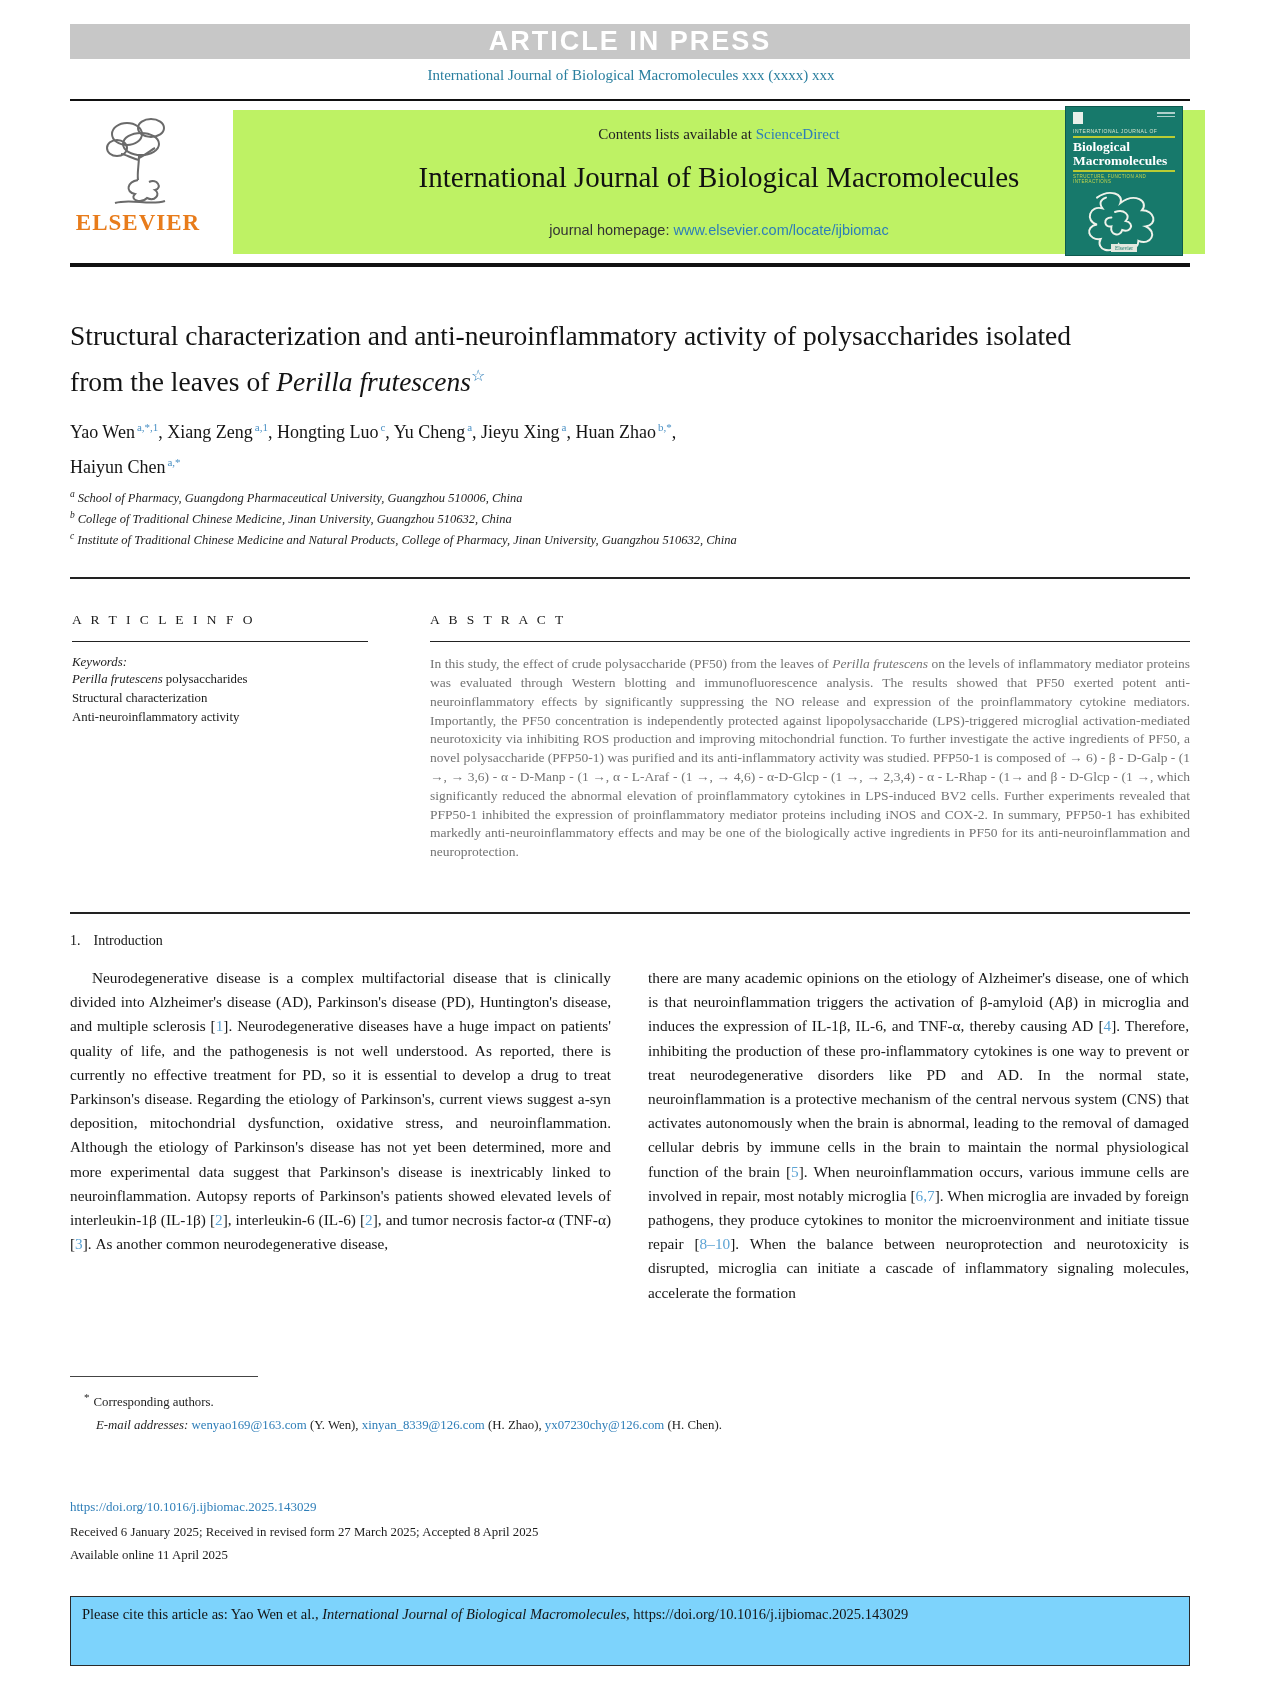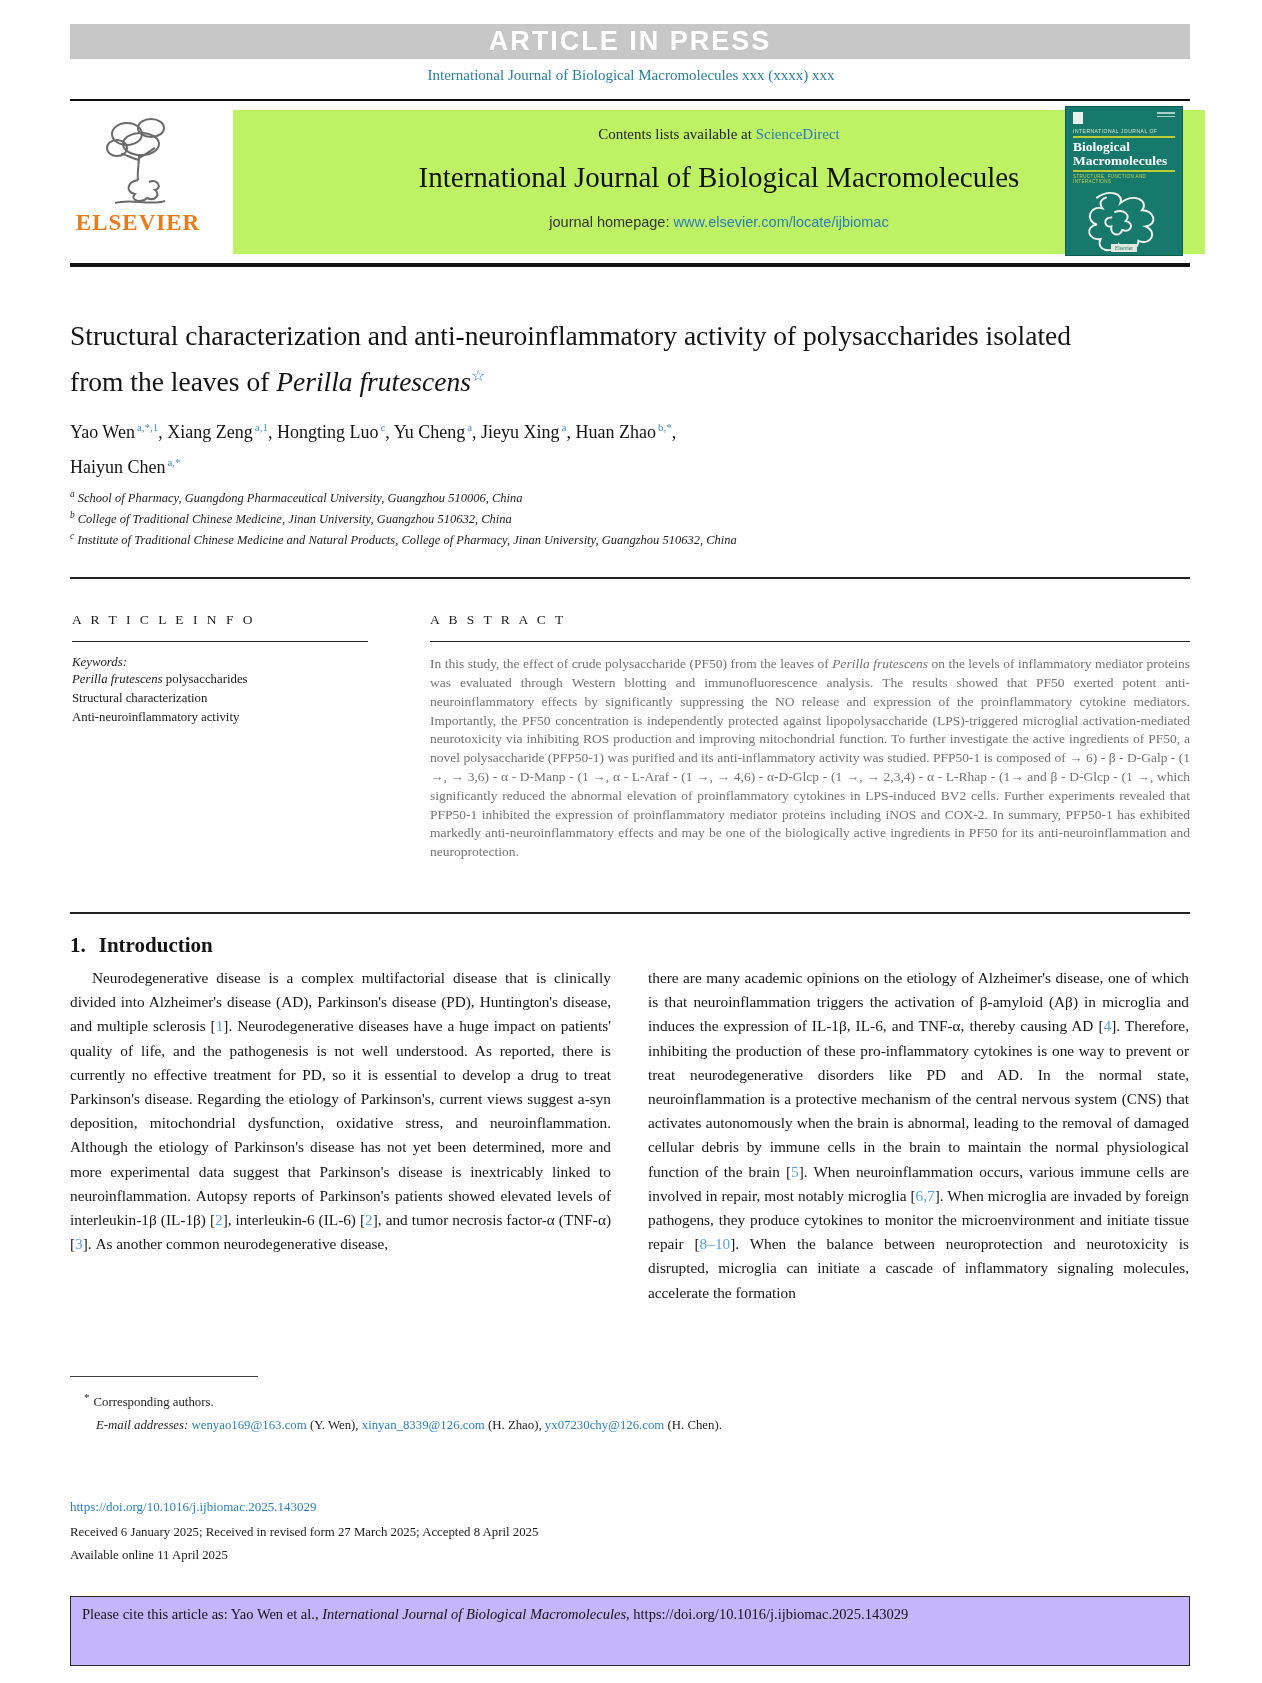--- a/index.html
+++ b/index.html
@@ -25,21 +25,21 @@
   
   .header { left:70px; top:106px; width:1120px; height:152px; }
   .logo-wrap { position:absolute; left:2px; top:2px; width:132px; text-align:center; cursor:pointer; }
   .logo-text { color:#e87c1b; font-size:23px; font-weight:bold; letter-spacing:1px; margin-top:-2px; }
   .header-box {
     position:absolute; left:163px; top:4px; width:972px; height:144px;
     background:#bef264; text-align:center;
   }
   .contents-line { margin-top:16px; font-size:15px; color:#222; }
   .hb-title { margin-top:18px; font-size:29px; color:#111; }
-  .homepage-line { margin-top:20px; font-family:"Liberation Sans", sans-serif; font-size:14.5px; color:#333; }
+  .homepage-line { margin-top:28px; font-family:"Liberation Sans", sans-serif; font-size:14.5px; color:#333; }
   a.link { color:#2e7eb8; text-decoration:none; cursor:pointer; }
 
   
   .cover {
     position:absolute; left:995px; top:0px; width:118px; height:150px;
     background:#17796b; border:1px solid #0e5a4f; padding:5px 7px; color:#fff; cursor:pointer;
   }
   .cover-top { display:flex; justify-content:space-between; align-items:flex-start; height:14px; }
   .cover-mark { width:10px; height:12px; background:#e9efe9; }
   .cover-issn { width:18px; }
@@ -72,21 +72,21 @@
   .abs-col  { left:430px; top:612px; width:760px; }
   .sec-head { font-size:13.5px; letter-spacing:3px; color:#1b1b1b; }
   .sec-rule { height:1.3px; background:#222; margin-top:13px; }
   .kw-label { margin-top:13px; font-size:12.8px; font-style:italic; }
   .kw { font-size:12.8px; line-height:19px; }
   .abs-text { margin-top:13px; font-size:13.5px; line-height:18.8px; text-align:justify; color:#737373; }
 
   .rule-mid2 { left:70px; top:912px; width:1120px; height:1.5px; background:#222; }
 
   
-  .intro-head { left:70px; top:933px; font-size:21px; font-weight:bold; color:#141414; }
+  .intro-head { left:70px; top:933px; font-size:14px; font-weight:normal; color:#141414; }
   .intro-head .num { margin-right:13px; }
   .col { top:966px; width:541px; font-size:15.3px; line-height:24.2px; text-align:justify; color:#161616; }
   .col.left { left:70px; }
   .col.right { left:648px; }
   .col.left { text-indent:0; }
   .col.left .indent-first { display:inline-block; width:22px; }
   a.cite { color:#5ba3d4; text-decoration:none; cursor:pointer; }
 
   
   .fn-rule { left:70px; top:1376px; width:188px; height:1px; background:#444; }
@@ -97,21 +97,21 @@
   .fn-email .lbl { font-style:italic; }
 
   .doi-line { left:70px; top:1499px; font-size:13px; }
   .pub-line { left:70px; width:900px; font-size:12.8px; color:#1d1d1d; }
   .pub-received { top:1525px; }
   .pub-available { top:1548px; }
   .pub-issn { top:1571px;margin-top:37px; }
 
   .cite-box {
     left:70px; top:1596px; width:1120px; height:70px;
-    background:#c4b5fd; border:1.7px solid #2a2a2a;
+    background:#7dd3fc; border:1.7px solid #2a2a2a;
     padding:9px 11px; font-size:14.5px; color:#141414;
   }
   em { font-style:italic; }
 </style>
 </head>
 <body>
 
 <div id="page">
 
   <div class="abs banner">ARTICLE IN PRESS</div>

